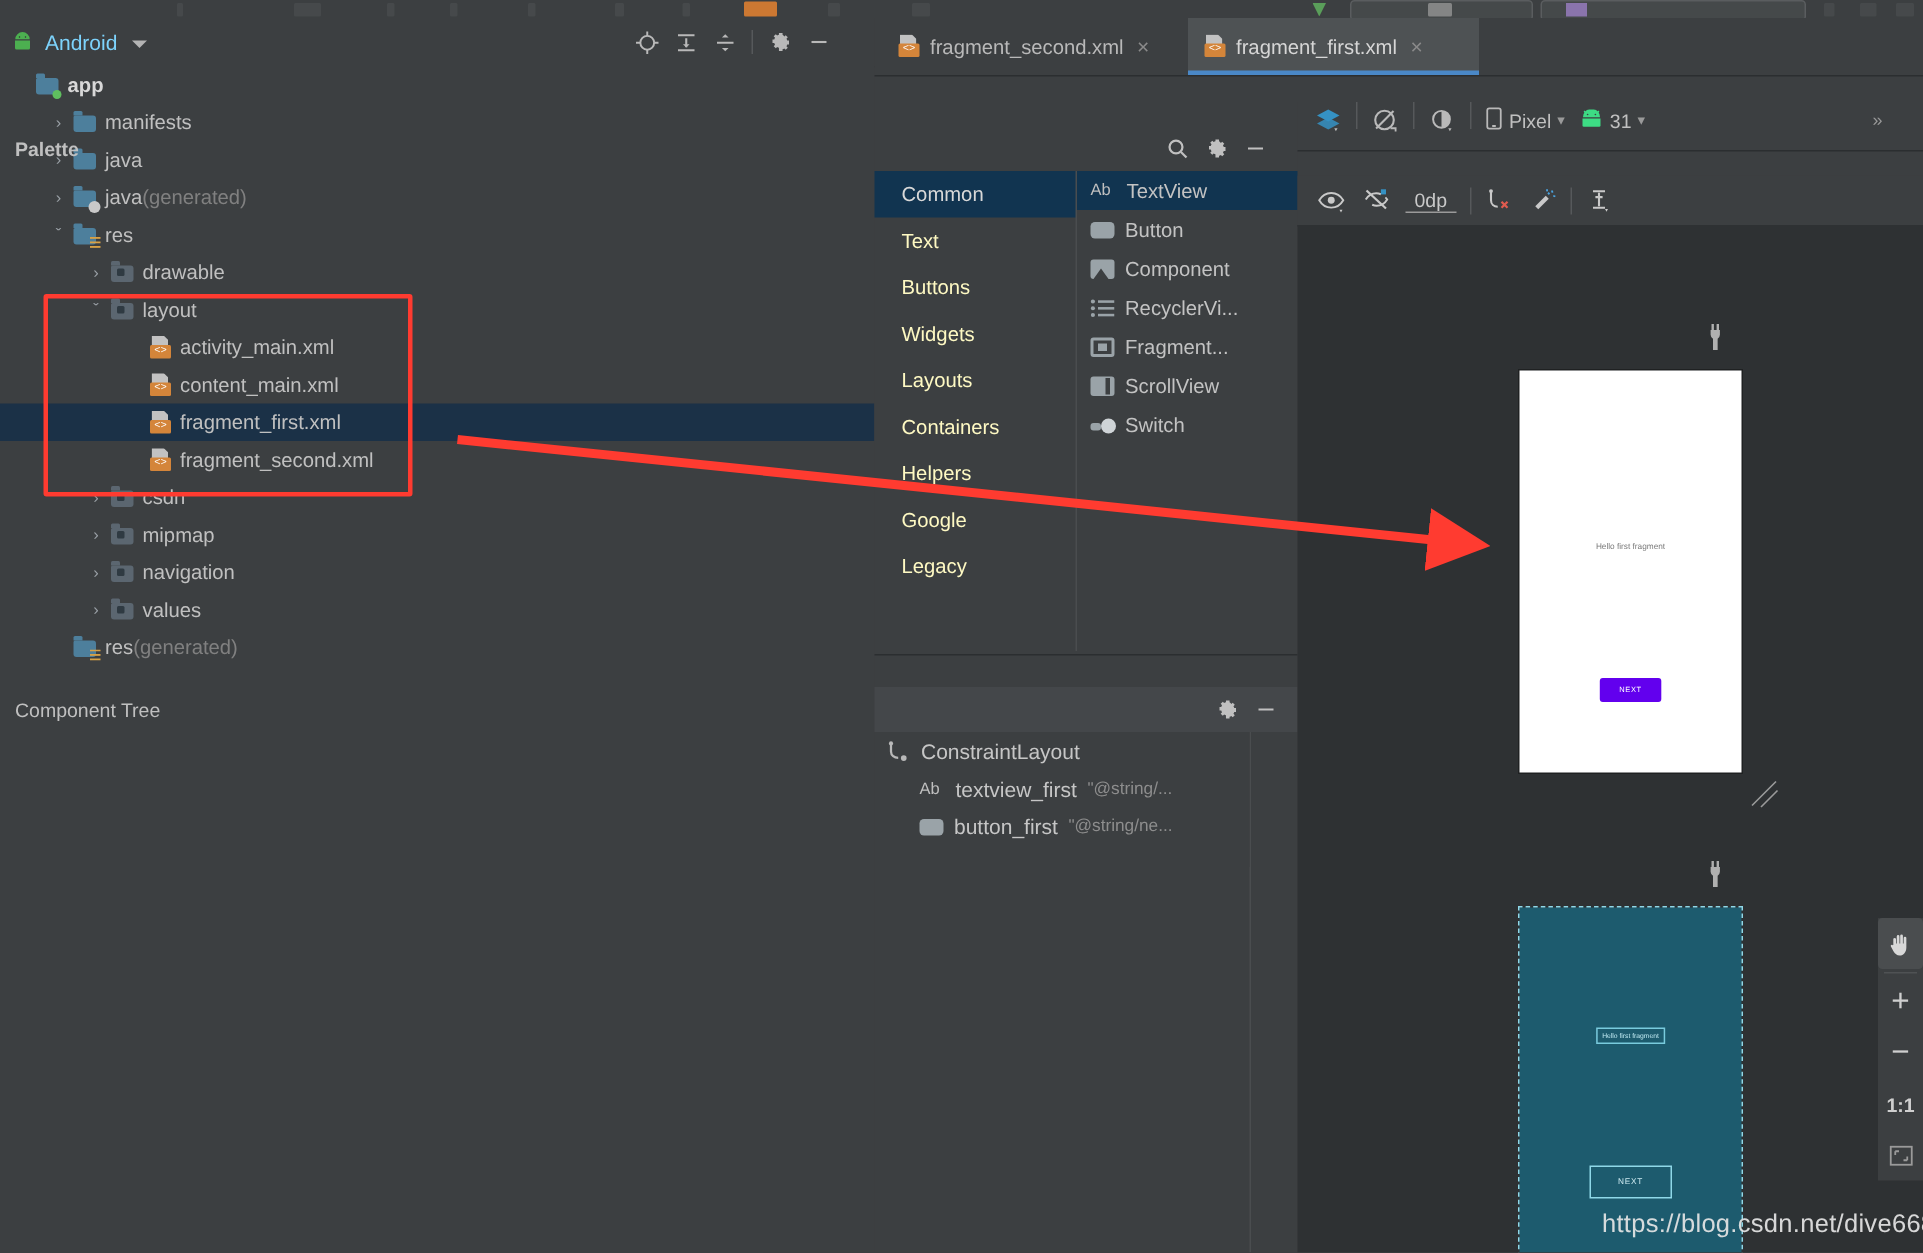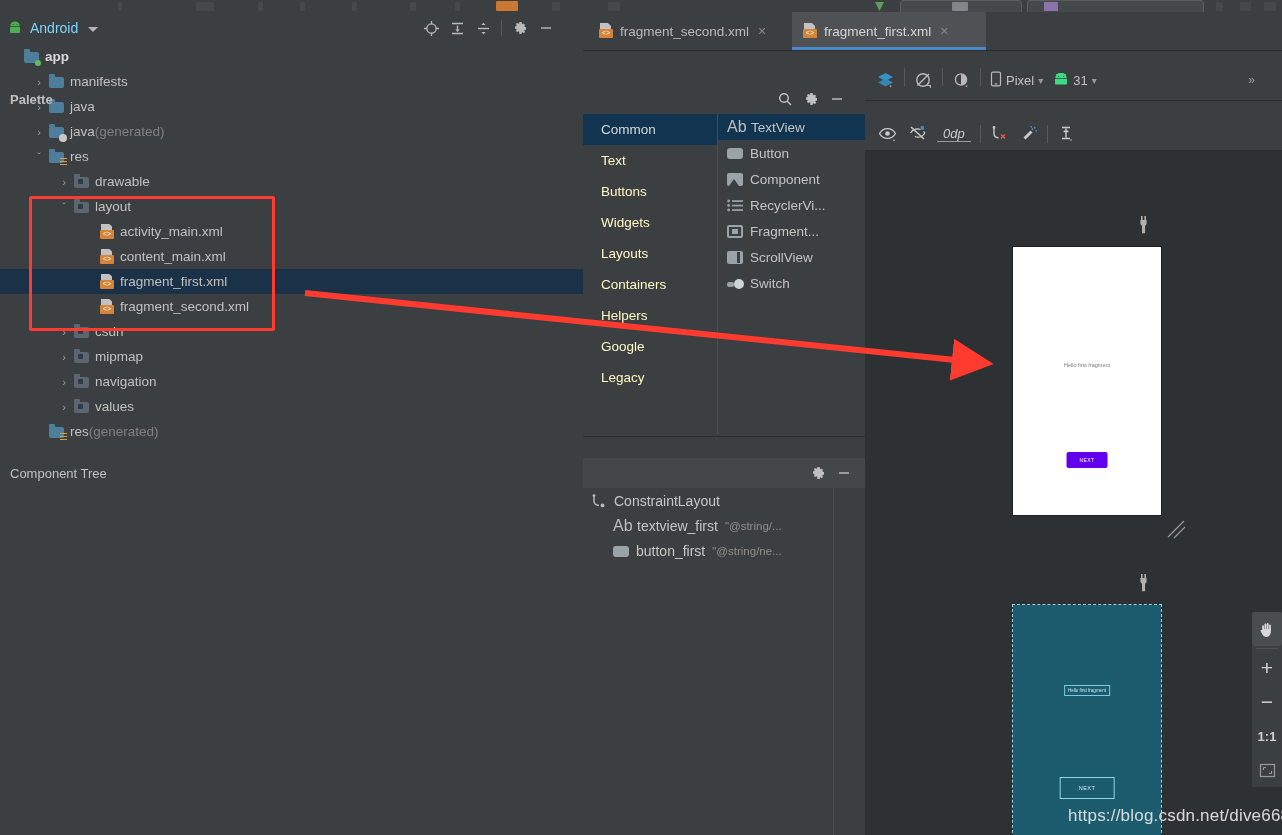--- a/index.html
+++ b/index.html
@@ -71,21 +71,21 @@
   
   .pal-head{position:absolute;left:583px;top:84px;width:282px;height:30px;background:#3c3f41;}
   .pal-title{position:absolute;left:10px;top:92px;font-size:13px;color:#c0c0c0;font-weight:bold;}
   .pal-icons{position:absolute;top:88px;height:22px;display:flex;align-items:center;}
   .pal-groups{position:absolute;left:583px;top:114px;width:135px;height:320px;background:#3c3f41;}
   .pgrp{height:31px;display:flex;align-items:center;padding-left:18px;font-size:13.5px;color:#fef9c3;cursor:pointer;box-sizing:border-box;}
   .pgrp.sel{background:#113450;color:#d8d8d8;}
   .pal-items{position:absolute;left:718px;top:114px;width:147px;height:320px;background:#3c3f41;}
   .pitem{height:26px;display:flex;align-items:center;gap:7px;padding-left:9px;font-size:13.5px;color:#c3c3c3;cursor:pointer;box-sizing:border-box;}
   .pitem.sel{background:#113450;}
-  .ab{font-size:16px;color:#bfbfbf;width:17px;}
+  .ab{font-size:11px;color:#bfbfbf;width:17px;}
   .widg{width:16px;height:14px;position:relative;flex:0 0 auto;}
   .w-btn{background:#9aa3a8;border-radius:3px;width:16px;height:11px;margin-top:2px;}
   .w-img{width:16px;height:13px;background:#9aa3a8;border-radius:2px;margin-top:1px;position:relative;overflow:hidden;}
   .w-img:after{content:"";position:absolute;left:2px;bottom:0;width:0;height:0;border-left:5px solid transparent;border-right:5px solid transparent;border-bottom:7px solid #3c3f41;}
   .w-list{margin-top:1px;}
   .w-frag{width:16px;height:13px;border:2px solid #9aa3a8;border-radius:2px;margin-top:1px;box-sizing:border-box;position:relative;}
   .w-frag:after{content:"";position:absolute;left:3px;top:2px;right:3px;bottom:2px;background:#9aa3a8;}
   .w-scroll{width:16px;height:13px;background:#9aa3a8;border-radius:2px;margin-top:1px;position:relative;}
   .w-scroll:after{content:"";position:absolute;right:3px;top:1px;width:3px;bottom:1px;background:#3c3f41;}
   .w-switch{width:17px;height:11px;margin-top:3px;position:relative;}
@@ -102,21 +102,21 @@
   .ct-title{position:absolute;left:10px;top:466px;font-size:13px;color:#c0c0c0;}
   .ct-icons{position:absolute;top:462px;height:22px;display:flex;align-items:center;}
   .ct-list{position:absolute;left:583px;top:488px;width:250px;height:90px;background:#3c3f41;}
   .ctrow{height:25px;display:flex;align-items:center;gap:7px;font-size:14px;color:#c6c6c6;cursor:pointer;}
   .ctattr{font-size:11.5px;color:#8d8d8d;}
   .ct-scroll{position:absolute;left:833px;top:488px;width:32px;height:347px;background:#3c3f41;border-left:1px solid #4a4d4f;}
   .ct-fill{position:absolute;left:583px;top:578px;width:250px;height:257px;background:#3c3f41;}
 
   
   .ds-tool1{position:absolute;left:865px;top:68px;width:417px;height:32px;background:#3c3f41;border-bottom:1px solid #2b2e30;display:flex;align-items:flex-start;}
-  .ds-tool2{position:absolute;left:865px;top:117px;width:417px;height:33px;background:#3c3f41;border-bottom:1px solid #2b2e30;display:flex;align-items:center;font-style:italic;}
+  .ds-tool2{position:absolute;left:865px;top:117px;width:417px;height:33px;background:#3c3f41;border-bottom:1px solid #2b2e30;display:flex;align-items:center;}
   .tbtn{height:24px;display:flex;align-items:center;gap:4px;padding:0 5px;cursor:pointer;color:#c0c0c0;font-size:13px;}
   .tsep{width:1px;height:18px;background:#56595b;margin:0 4px;}
 
   .canvas{position:absolute;left:865px;top:150px;width:417px;height:685px;background:#2e3133;overflow:hidden;}
   .wrench{position:absolute;width:13px;height:18px;}
   .prev-white{position:absolute;left:148px;top:97px;width:148px;height:268px;background:#ffffff;box-shadow:0 0 0 1px #1f2122;}
   .pv-text{position:absolute;left:0;right:0;top:115px;text-align:center;font-size:5.5px;color:#7b7b7b;filter:blur(.45px);}
   .pv-btn{position:absolute;left:50%;transform:translateX(-50%);top:205px;background:#6200ee;color:#fff;font-size:5px;
           padding:5px 13px;border-radius:2px;filter:blur(.3px);letter-spacing:.4px;}
   .resize-h{position:absolute;left:300px;top:368px;width:22px;height:22px;}

